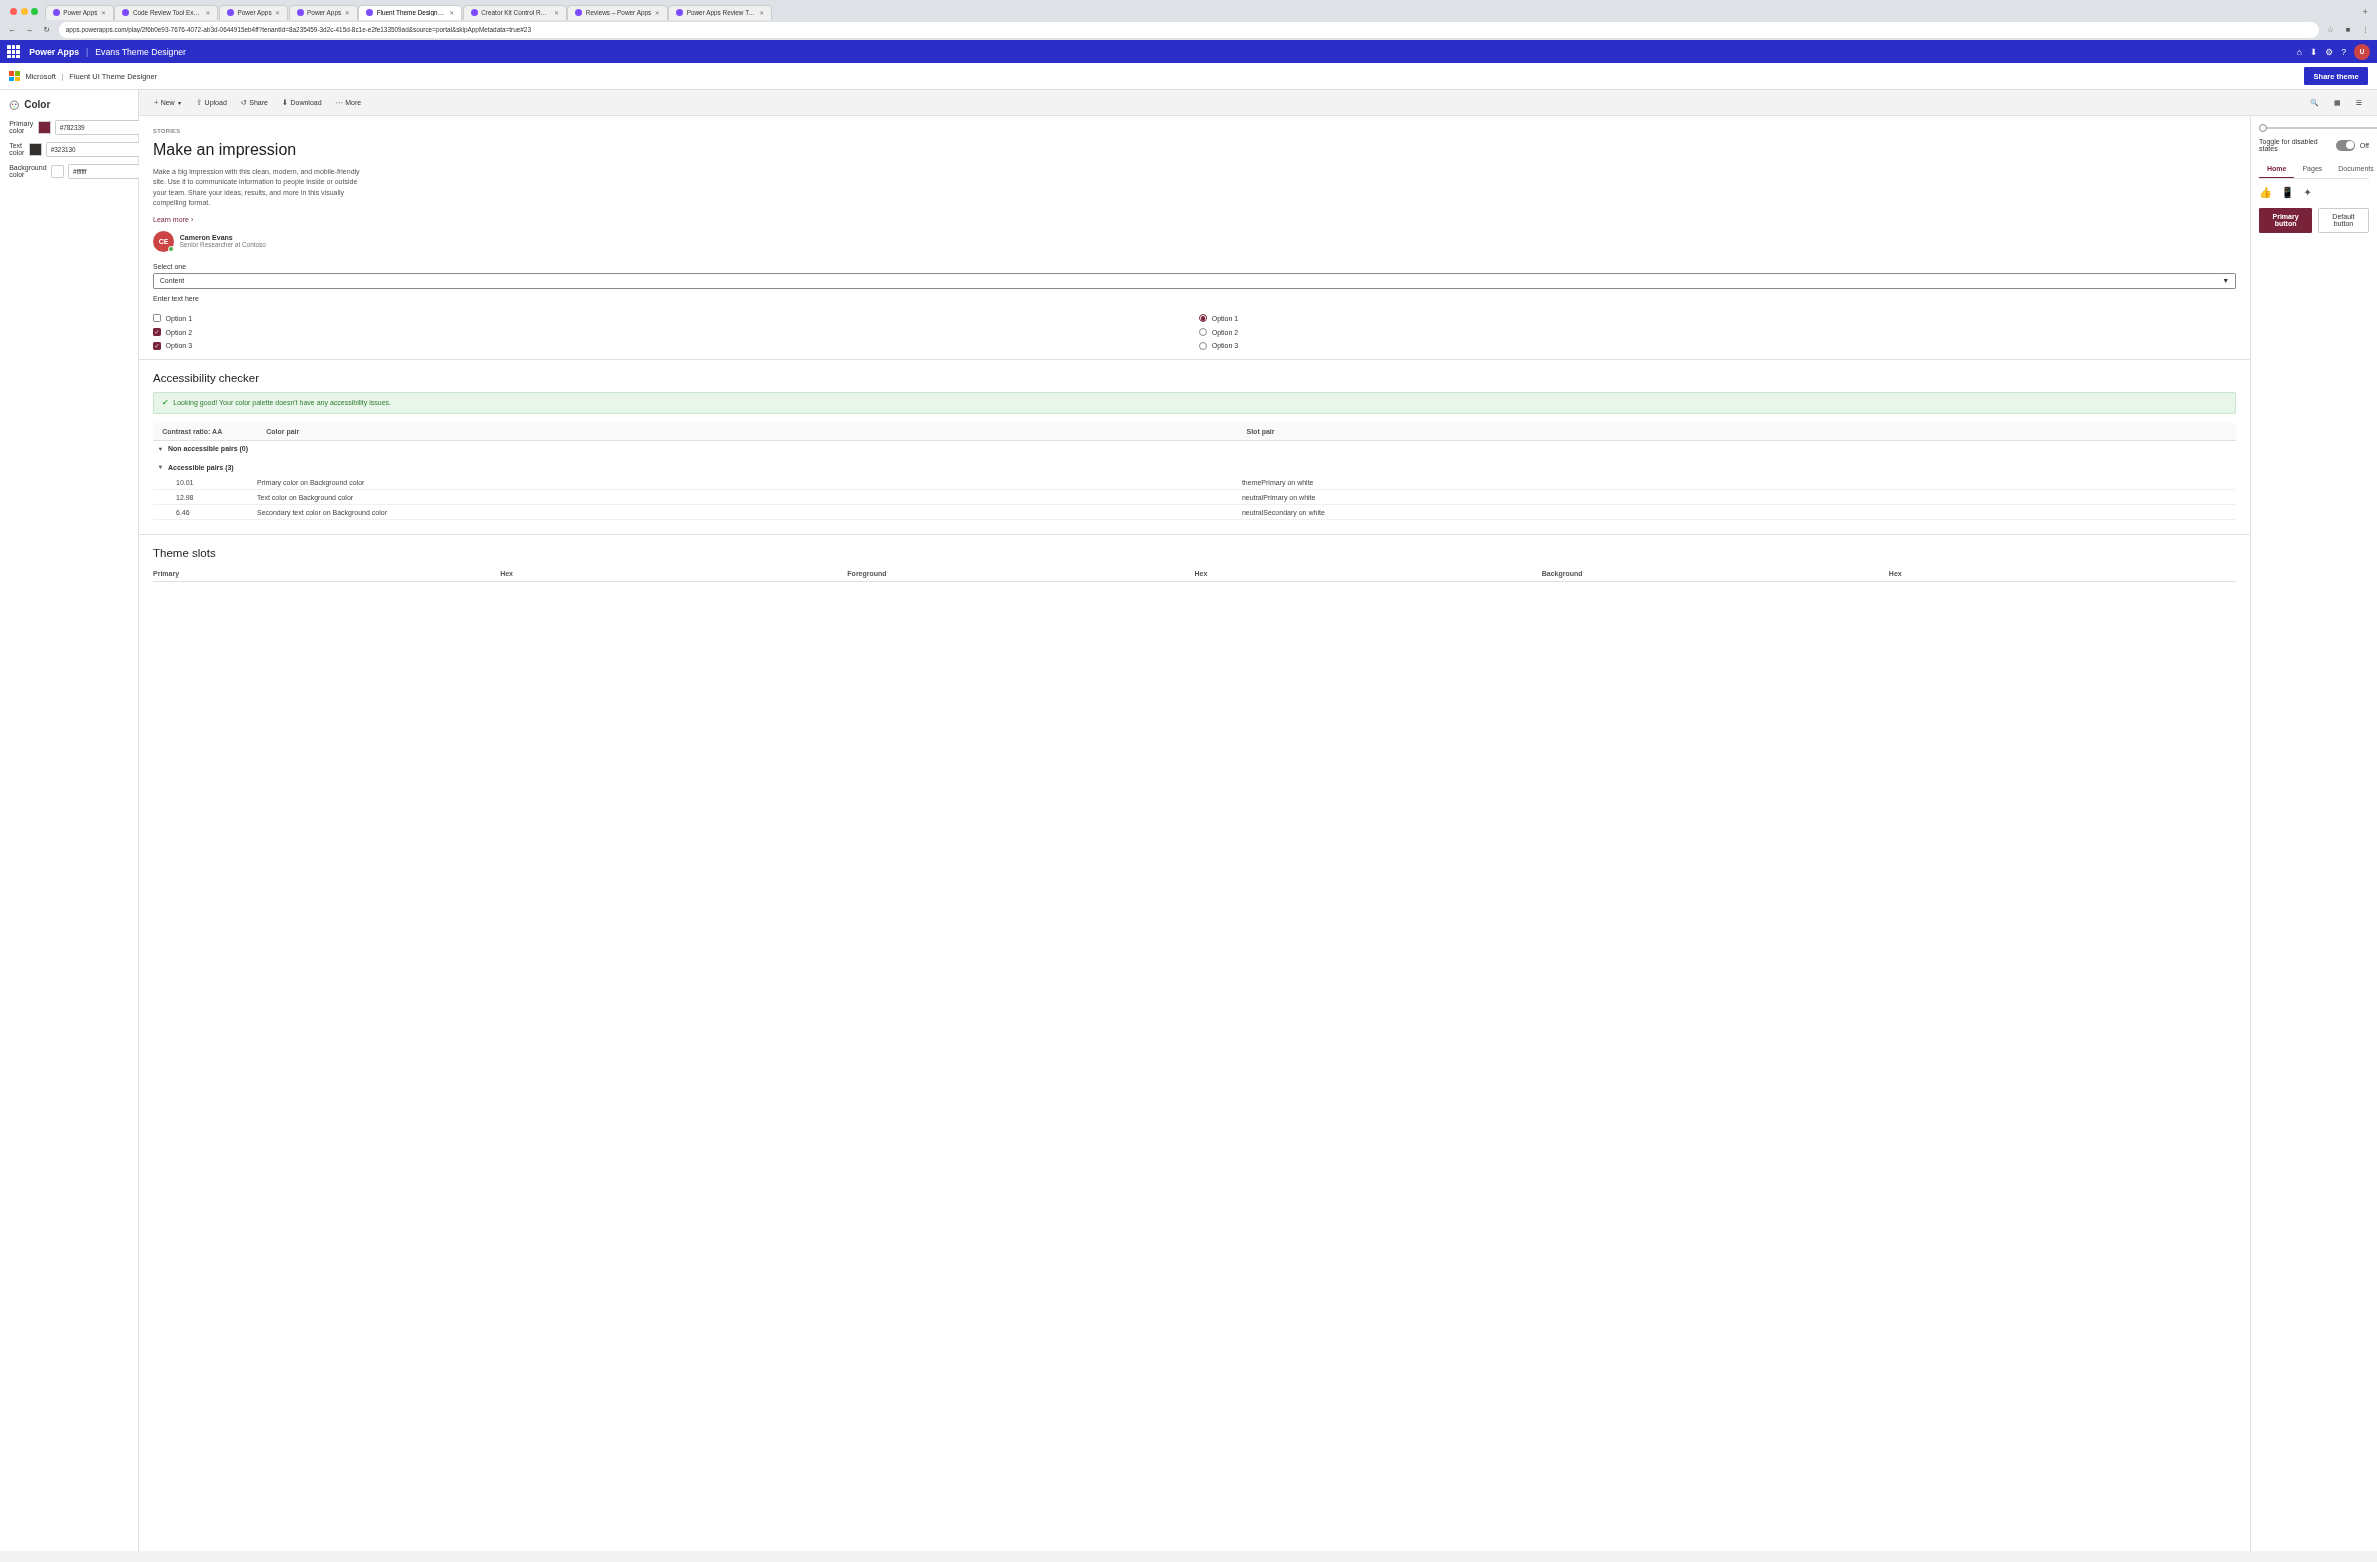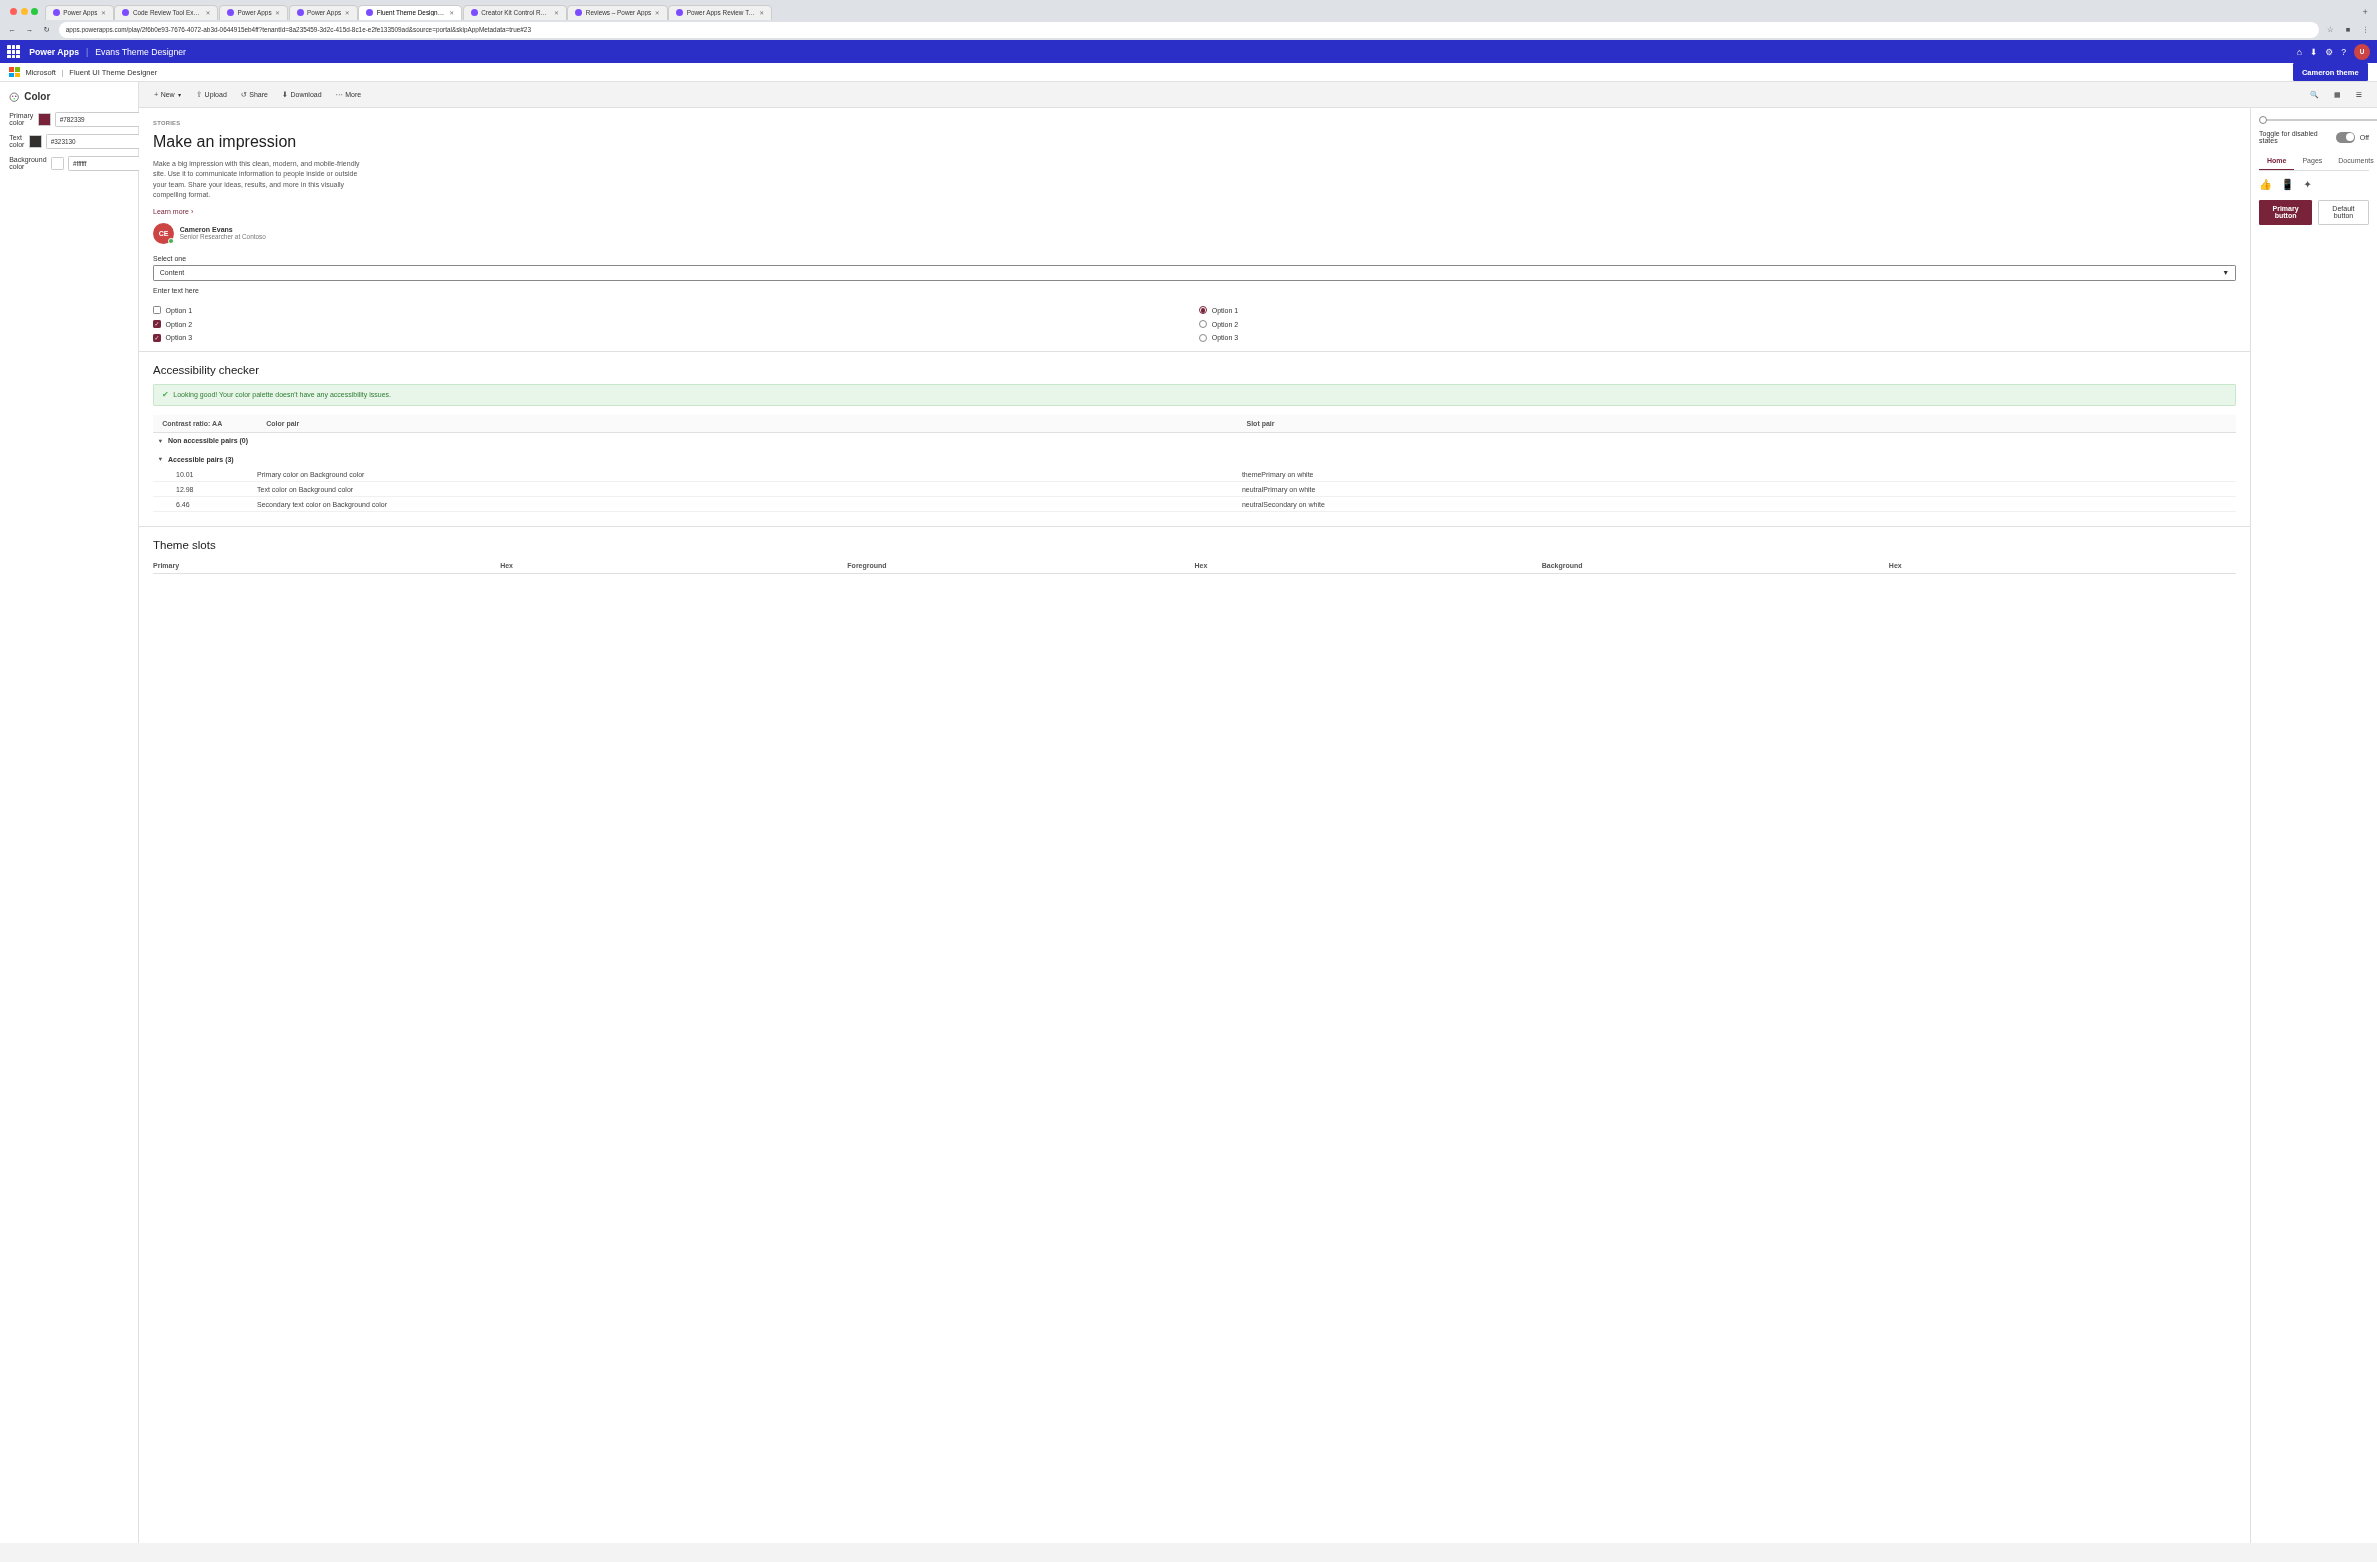--- a/index.html
+++ b/index.html
@@ -24,21 +24,21 @@
     .app-grid-icon { display: grid; grid-template-columns: repeat(3,3.5px); grid-template-rows: repeat(3,3.5px); gap: 1.2px; margin-right: 2.3px; }
     .app-grid-dot { width: 3.5px; height: 3.5px; background: white; border-radius: 0.6px; }
     .app-bar-title { font-size: 8.7px; font-weight: 600; color: white; }
     .app-bar-sep { color: rgba(255,255,255,0.5); font-size: 8.7px; }
     .app-bar-subtitle { font-size: 8.7px; color: white; }
     .app-bar-icons { margin-left: auto; display: flex; gap: 8px; align-items: center; }
     .app-bar-icon { color: white; font-size: 8.7px; cursor: pointer; }
     .avatar-circle { width: 16px; height: 16px; border-radius: 50%; background: #c44; display: flex; align-items: center; justify-content: center; color: white; font-size: 6.4px; font-weight: 600; }
 
     
-    .ms-header { background: white; height: 19px; display: flex; align-items: center; padding: 0 9.2px; border-bottom: 0.6px solid #e0e0e0; gap: 5.8px; }
+    .ms-header { background: white; height: 27px; display: flex; align-items: center; padding: 0 9.2px; border-bottom: 0.6px solid #e0e0e0; gap: 5.8px; }
     .ms-logo { display: flex; gap: 1.2px; width: 10.4px; height: 10.4px; flex-wrap: wrap; }
     .ms-logo-sq { width: 4.6px; height: 4.6px; }
     .ms-logo-sq.r { background: #f25022; }
     .ms-logo-sq.g { background: #7fba00; }
     .ms-logo-sq.b { background: #00a4ef; }
     .ms-logo-sq.y { background: #ffb900; }
     .ms-header-title { font-size: 7.5px; color: #333; }
     .ms-header-sep { color: #999; }
     .export-btn { margin-left: auto; background: #2c2fc7; color: white; border: none; padding: 4.6px 9.2px; font-size: 7.5px; font-weight: 600; cursor: pointer; border-radius: 1.2px; }
 
@@ -244,21 +244,21 @@
 <div class="ms-header">
   <div class="ms-logo">
     <div class="ms-logo-sq r"></div>
       <div class="ms-logo-sq g"></div>
     <div class="ms-logo-sq b"></div>
       <div class="ms-logo-sq y"></div>
   </div>
   <span class="ms-header-title">Microsoft</span>
   <span class="ms-header-sep"> | </span>
   <span class="ms-header-title">Fluent UI Theme Designer</span>
-  <button class="export-btn">Cameron theme</button>
+  <button class="export-btn">Share theme</button>
 </div>
 
 <div class="main-row" style="display:flex; height: calc(100vh - 101px); overflow:hidden;">
 
   <div class="sidebar">
     <div class="sidebar-section-title">
       <svg class="color-icon" viewBox="0 0 20 20" fill="none">
         <circle cx="10" cy="10" r="8" stroke="#555" stroke-width="1.5"></circle>
         <circle cx="7" cy="8" r="1.5" fill="#e33"></circle>
         <circle cx="13" cy="8" r="1.5" fill="#33e"></circle>

